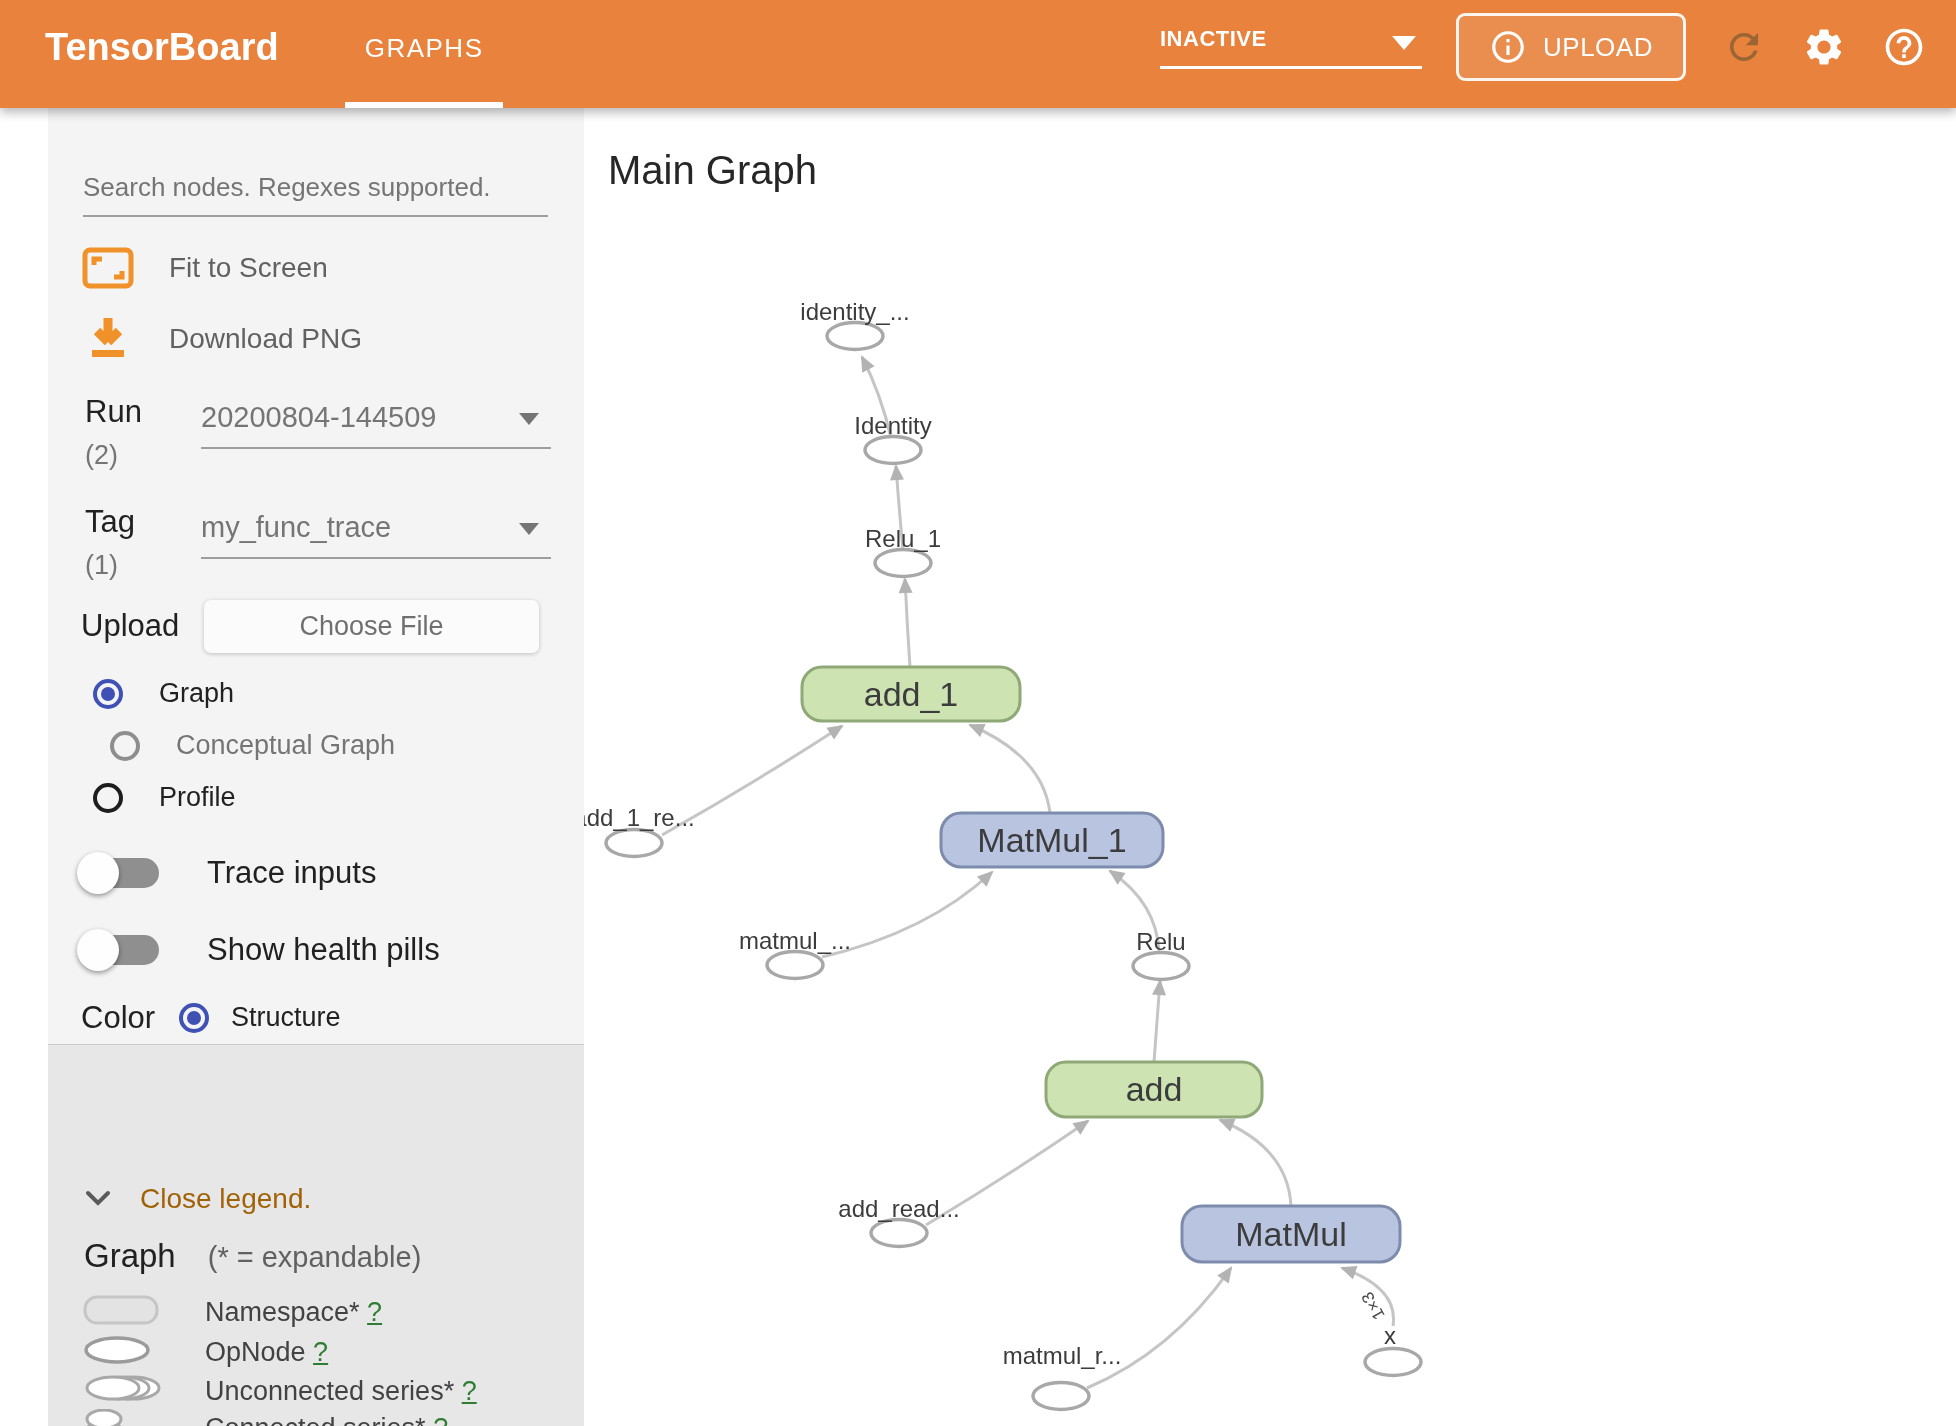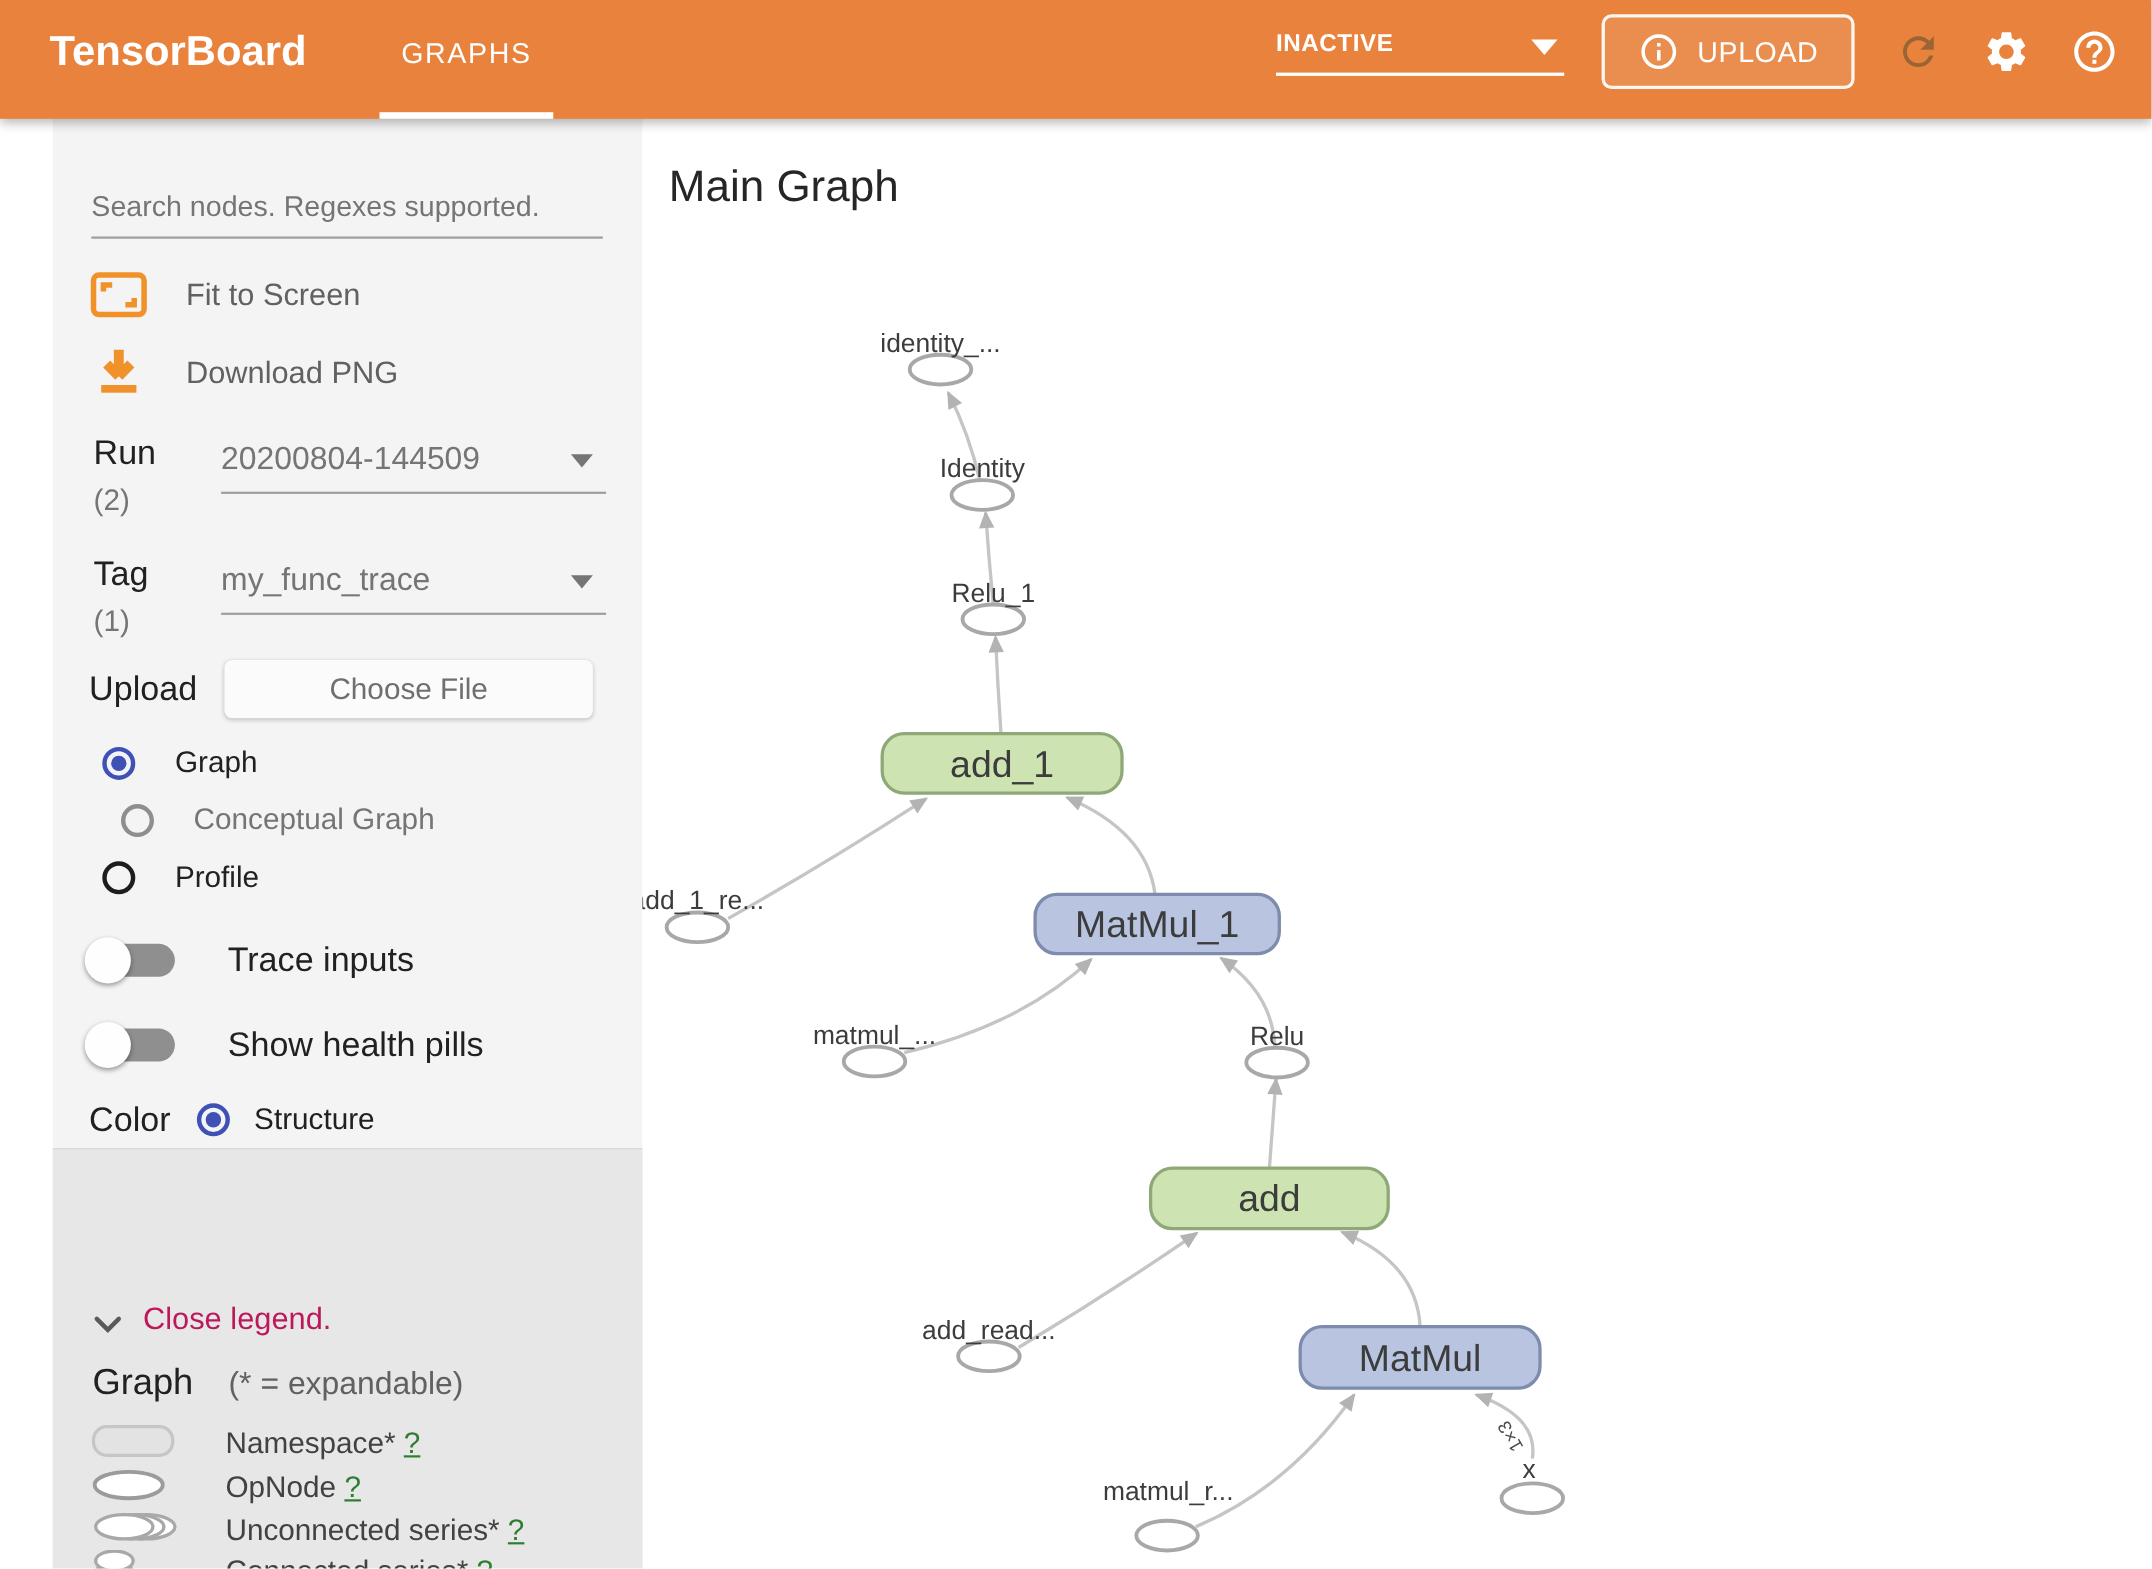--- a/index.html
+++ b/index.html
@@ -76,21 +76,21 @@
   .radio-lbl.dim{color:#757575;}
   .toggle-row{position:absolute;display:flex;align-items:center;cursor:pointer;}
   .track{width:76px;height:30px;border-radius:15px;background:#8f8f8f;position:relative;flex:none;}
   .knob{
     position:absolute;left:-6px;top:-6px;width:42px;height:42px;border-radius:50%;
     background:#fefefe;box-shadow:0 2px 5px rgba(0,0,0,0.4);
   }
   .toggle-lbl{margin-left:48px;font-size:31px;color:#212121;}
   .divider{position:absolute;left:0;top:936px;width:536px;height:1px;background:#c9c9c9;}
   .legend{position:absolute;left:0;top:937px;width:536px;height:381px;background:#e7e7e7;}
-  .legend-close{position:absolute;left:36px;top:138px;display:flex;align-items:flex-end;color:#be185d;font-size:28px;cursor:pointer;gap:18px;}
+  .legend-close{position:absolute;left:36px;top:138px;display:flex;align-items:center;color:#a16207;font-size:28px;cursor:pointer;gap:28px;}
   .legend-head{position:absolute;left:36px;top:192px;display:flex;align-items:baseline;}
   .legend-head .h{font-size:33px;color:#212121;}
   .legend-head .n{font-size:29px;color:#616161;margin-left:32px;}
   .lrow{position:absolute;left:0;width:536px;height:40px;}
   .lrow .ic{position:absolute;left:35px;top:0;}
   .lrow .tx{position:absolute;left:157px;top:4px;font-size:27px;color:#424242;}
   .help{color:#2e7d32;text-decoration:underline;cursor:pointer;}
   
   .main{position:absolute;left:536px;top:108px;width:1420px;height:1318px;background:#fff;}
   .main-title{position:absolute;left:72px;top:40px;font-size:40px;color:#262626;}

